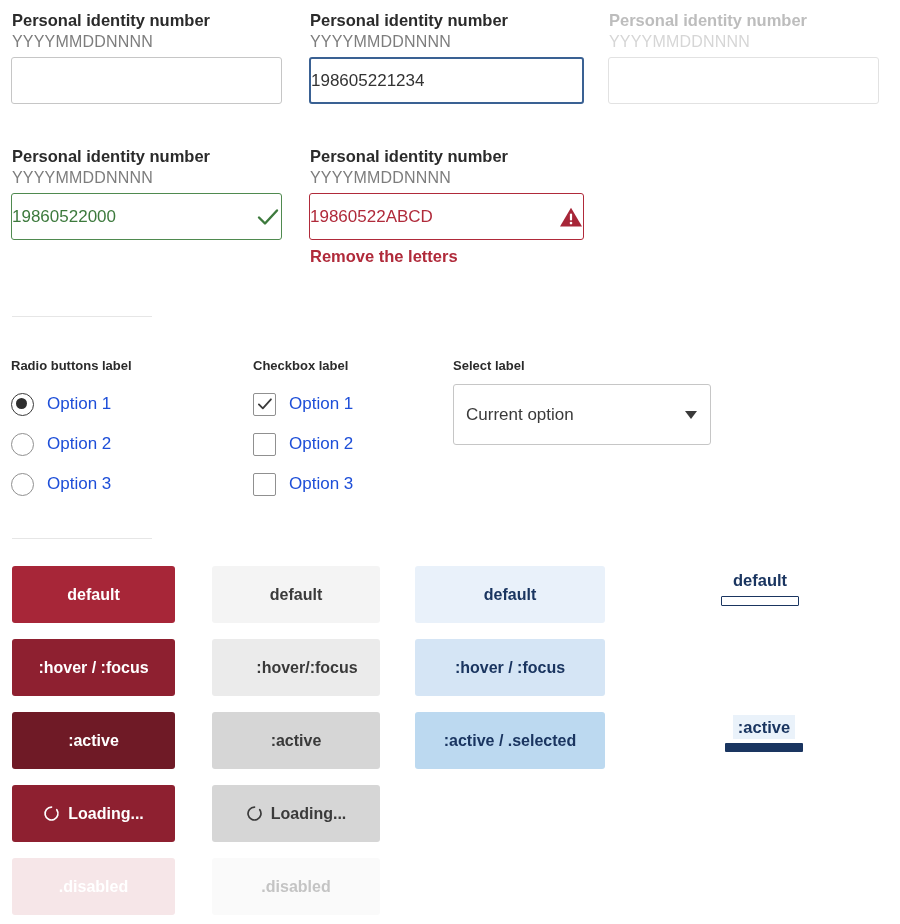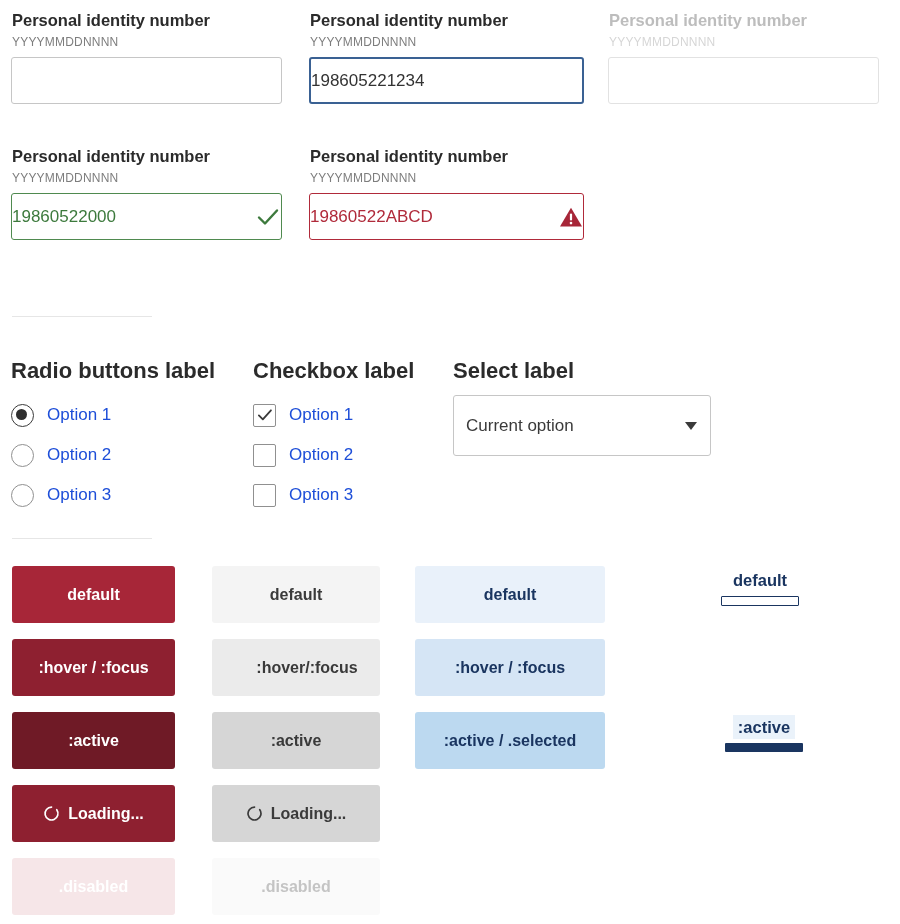--- a/index.html
+++ b/index.html
@@ -16,21 +16,21 @@
   .field { position: absolute; }
   .field-label {
     font-size: 16.5px;
     font-weight: bold;
     color: #2b2b2b;
     line-height: 20px;
     margin: 0 0 2px 1px;
     white-space: nowrap;
   }
   .field-hint {
-    font-size: 12px;
+    font-size: 16px;
     color: #7d7d7d;
     line-height: 20px;
     margin: 0 0 5px 1px;
     letter-spacing: 0.2px;
     white-space: nowrap;
   }
   .input-box {
     position: relative;
     height: 47px;
     border: 1px solid #c6c6c6;
@@ -71,21 +71,21 @@
   .divider {
     position: absolute;
     height: 1px;
     background: #e6e6e6;
     border: 0;
   }
 
   
   .group { position: absolute; }
   .group-label {
-    font-size: 22px;
+    font-size: 13px;
     font-weight: bold;
     color: #2b2b2b;
     margin-bottom: 11px;
     white-space: nowrap;
   }
   .choice-row {
     display: flex;
     align-items: center;
     height: 40px;
   }
@@ -233,20 +233,21 @@
     <div class="input-box error" style="width:275px;">
       <span class="input-text">19860522ABCD</span>
       <span class="icon-warn">
         <svg viewBox="0 0 24 24" width="24" height="24" aria-hidden="true">
           <path d="M12 2.8 L23 21.6 L1 21.6 Z" fill="#a72638"></path>
           <rect x="10.9" y="8.4" width="2.2" height="7.1" rx="1.1" fill="#ffffff"></rect>
           <circle cx="12" cy="18.1" r="1.3" fill="#ffffff"></circle>
         </svg>
       </span>
     </div>
+    <div class="error-msg">Remove the letters</div>
   </div>
 
   <div class="divider" style="left:12px; top:316px; width:140px;"></div>
 
   <div class="group" style="left:11px; top:358px;">
     <div class="group-label">Radio buttons label</div>
 
     <div class="choice-row">
       <span class="radio-mark checked"></span>
       <span class="choice-text">Option 1</span>

